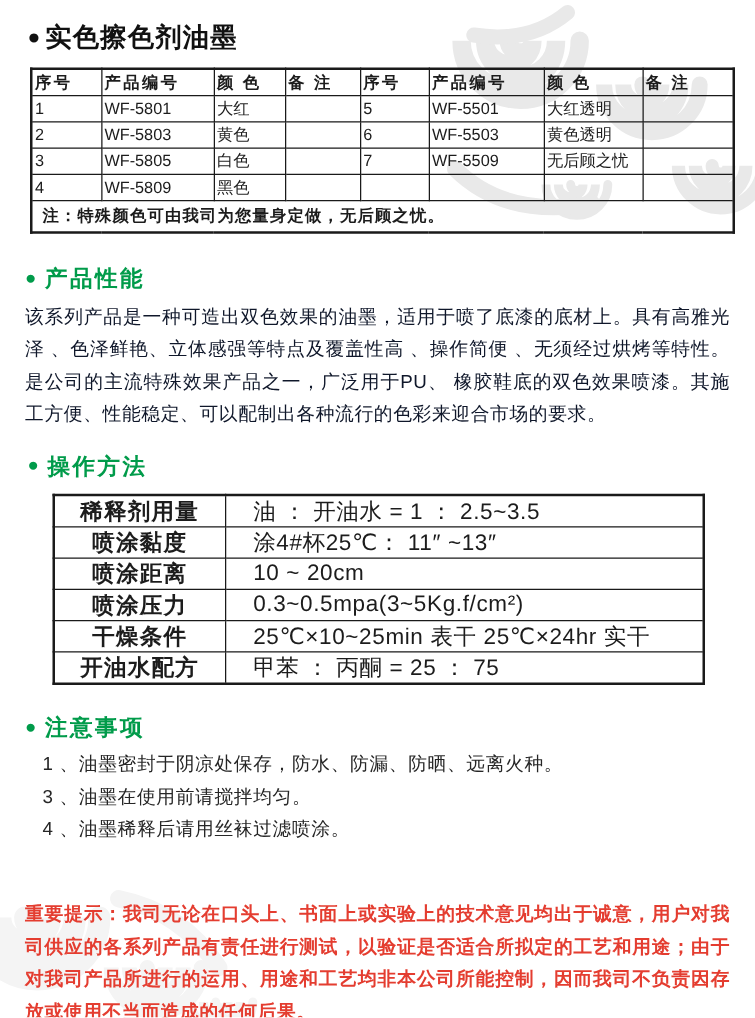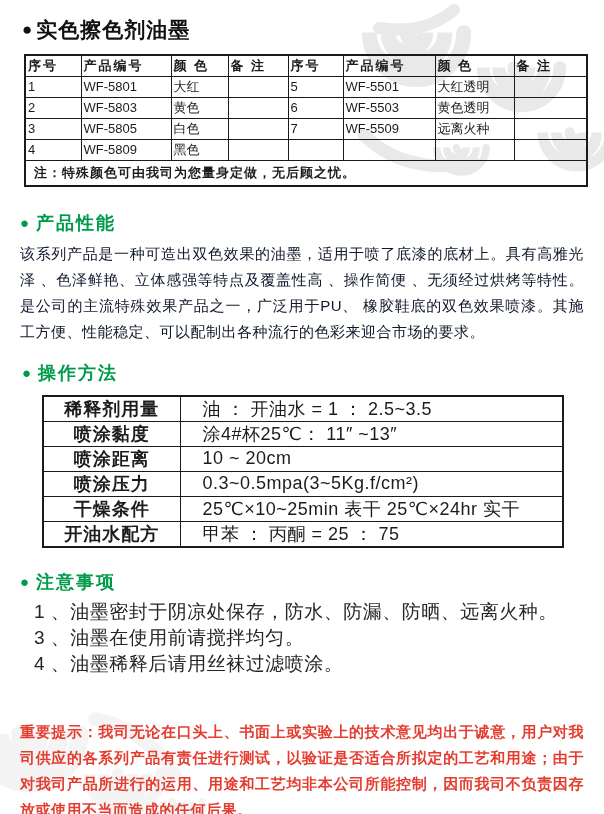--- a/index.html
+++ b/index.html
@@ -36,21 +36,21 @@
   .h-notice{margin:22px 0 8px 0;}
 
   .body-text{font-size:15px;line-height:26px;text-align:justify;color:#0f172a;letter-spacing:0.5px;}
 
   .op-table{width:522px;margin-left:22px;font-size:18px;border:2px solid var(--border-black);}
   .op-table td{border:1px solid var(--border-black);height:23px;padding:0;}
   .op-table .op-label{width:137px;text-align:center;font-weight:bold;letter-spacing:1px;}
   .op-table .op-value{text-align:left;padding-left:22px;letter-spacing:0.5px;white-space:nowrap;}
 
   .notice-list{margin-left:14px;}
-  .notice-item{font-size:19px;line-height:19px;margin-bottom:7px;letter-spacing:0.5px;color:#262626;}
+  .notice-item{font-size:15px;line-height:19px;margin-bottom:7px;letter-spacing:0.5px;color:#262626;}
 
   .warning{margin-top:46px;font-size:15px;font-weight:bold;line-height:26px;color:var(--warning-red);text-align:justify;letter-spacing:0.5px;}
 </style>
 </head>
 <body>
 
 <div class="page">
 
   <svg class="cloud cloud-tr" width="300" height="230" viewBox="0 0 300 230" aria-hidden="true">
     <defs>
@@ -126,21 +126,21 @@
           <td>黄色透明</td>
           <td></td>
         </tr>
         <tr>
           <td>3</td>
           <td>WF-5805</td>
           <td>白色</td>
           <td></td>
           <td>7</td>
           <td>WF-5509</td>
-          <td>远离火种</td>
+          <td>无后顾之忧</td>
           <td></td>
         </tr>
         <tr>
           <td>4</td>
           <td>WF-5809</td>
           <td>黑色</td>
           <td></td>
           <td></td>
           <td></td>
           <td></td>

